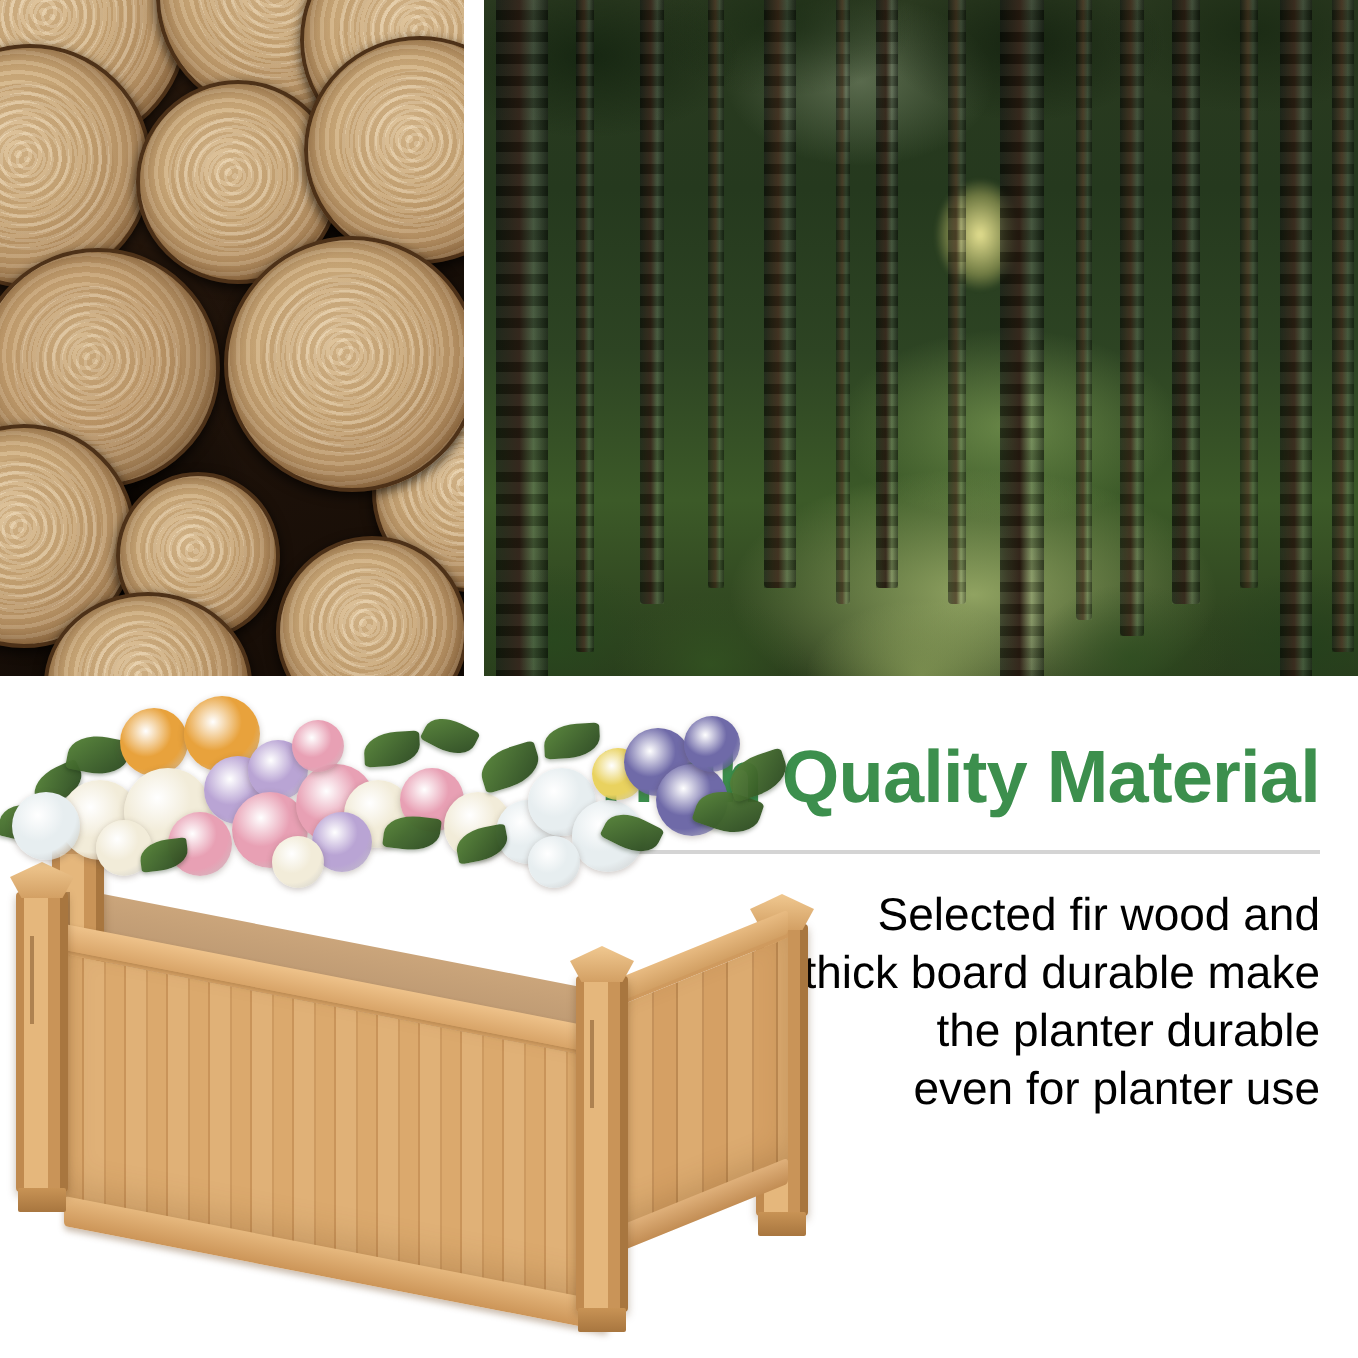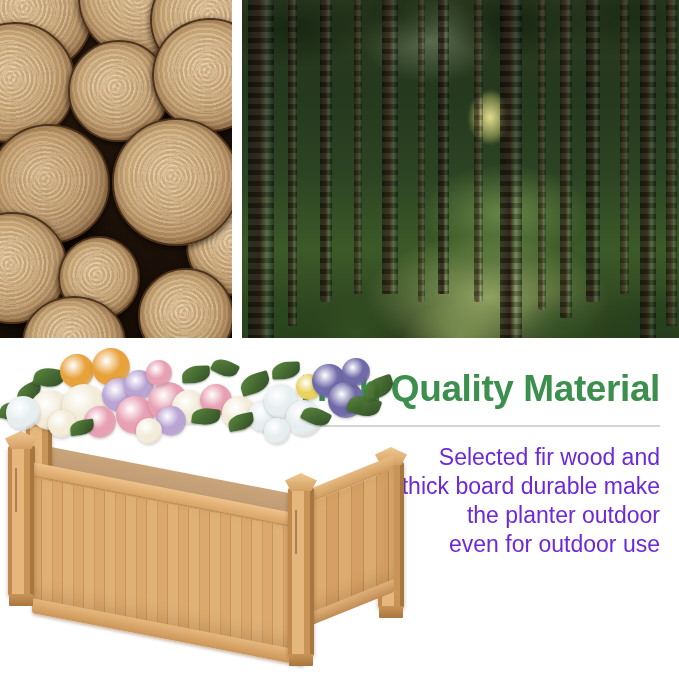--- a/index.html
+++ b/index.html
@@ -83,21 +83,21 @@
     border-radius:50% 40% 55% 45%; filter:blur(1px); }
 
   
   .content { position:absolute; left:0; top:338px; width:679px; height:341px; background:#fff; }
 
   
   .textcol { position:absolute; right:19px; top:32px; width:392px; text-align:right; }
   .headline { font-size:37px; font-weight:bold; color:#3c8f4d; letter-spacing:-.4px;
     line-height:1.05; white-space:nowrap; }
   .divider { height:2px; background:#d4d4d4; margin:16px 0 0 0; width:348px; margin-left:auto; }
-  .body-copy { margin-top:16px; font-size:23px; line-height:29px; color:#6d28d9; font-weight:400; }
+  .body-copy { margin-top:16px; font-size:23px; line-height:29px; color:#000000; font-weight:400; }
   .body-copy div { white-space:nowrap; }
 
   
   .planter-wrap { position:absolute; left:-6px; top:40px; width:420px; height:290px; }
 
   .shadow { position:absolute; left:26px; top:218px; width:330px; height:26px;
     background: radial-gradient(ellipse 50% 50% at 50% 50%, rgba(90,80,70,.22), transparent 72%);
     filter:blur(3px); }
 
   
@@ -245,22 +245,22 @@
   </div>
 
   <div class="content">
 
     <div class="textcol">
       <div class="headline">High Quality Material</div>
       <div class="divider"></div>
       <div class="body-copy">
         <div>Selected fir wood and</div>
         <div>thick board durable make</div>
-        <div>the planter outdoor</div>
-        <div>even for outdoor use</div>
+        <div>the planter durable</div>
+        <div>even for planter use</div>
       </div>
     </div>
 
     <div class="planter-wrap">
       <div class="shadow"></div>
 
       <div class="box">
         <div class="far-wall"></div>
         <div class="post post-bl">
           <div class="cap"></div>

